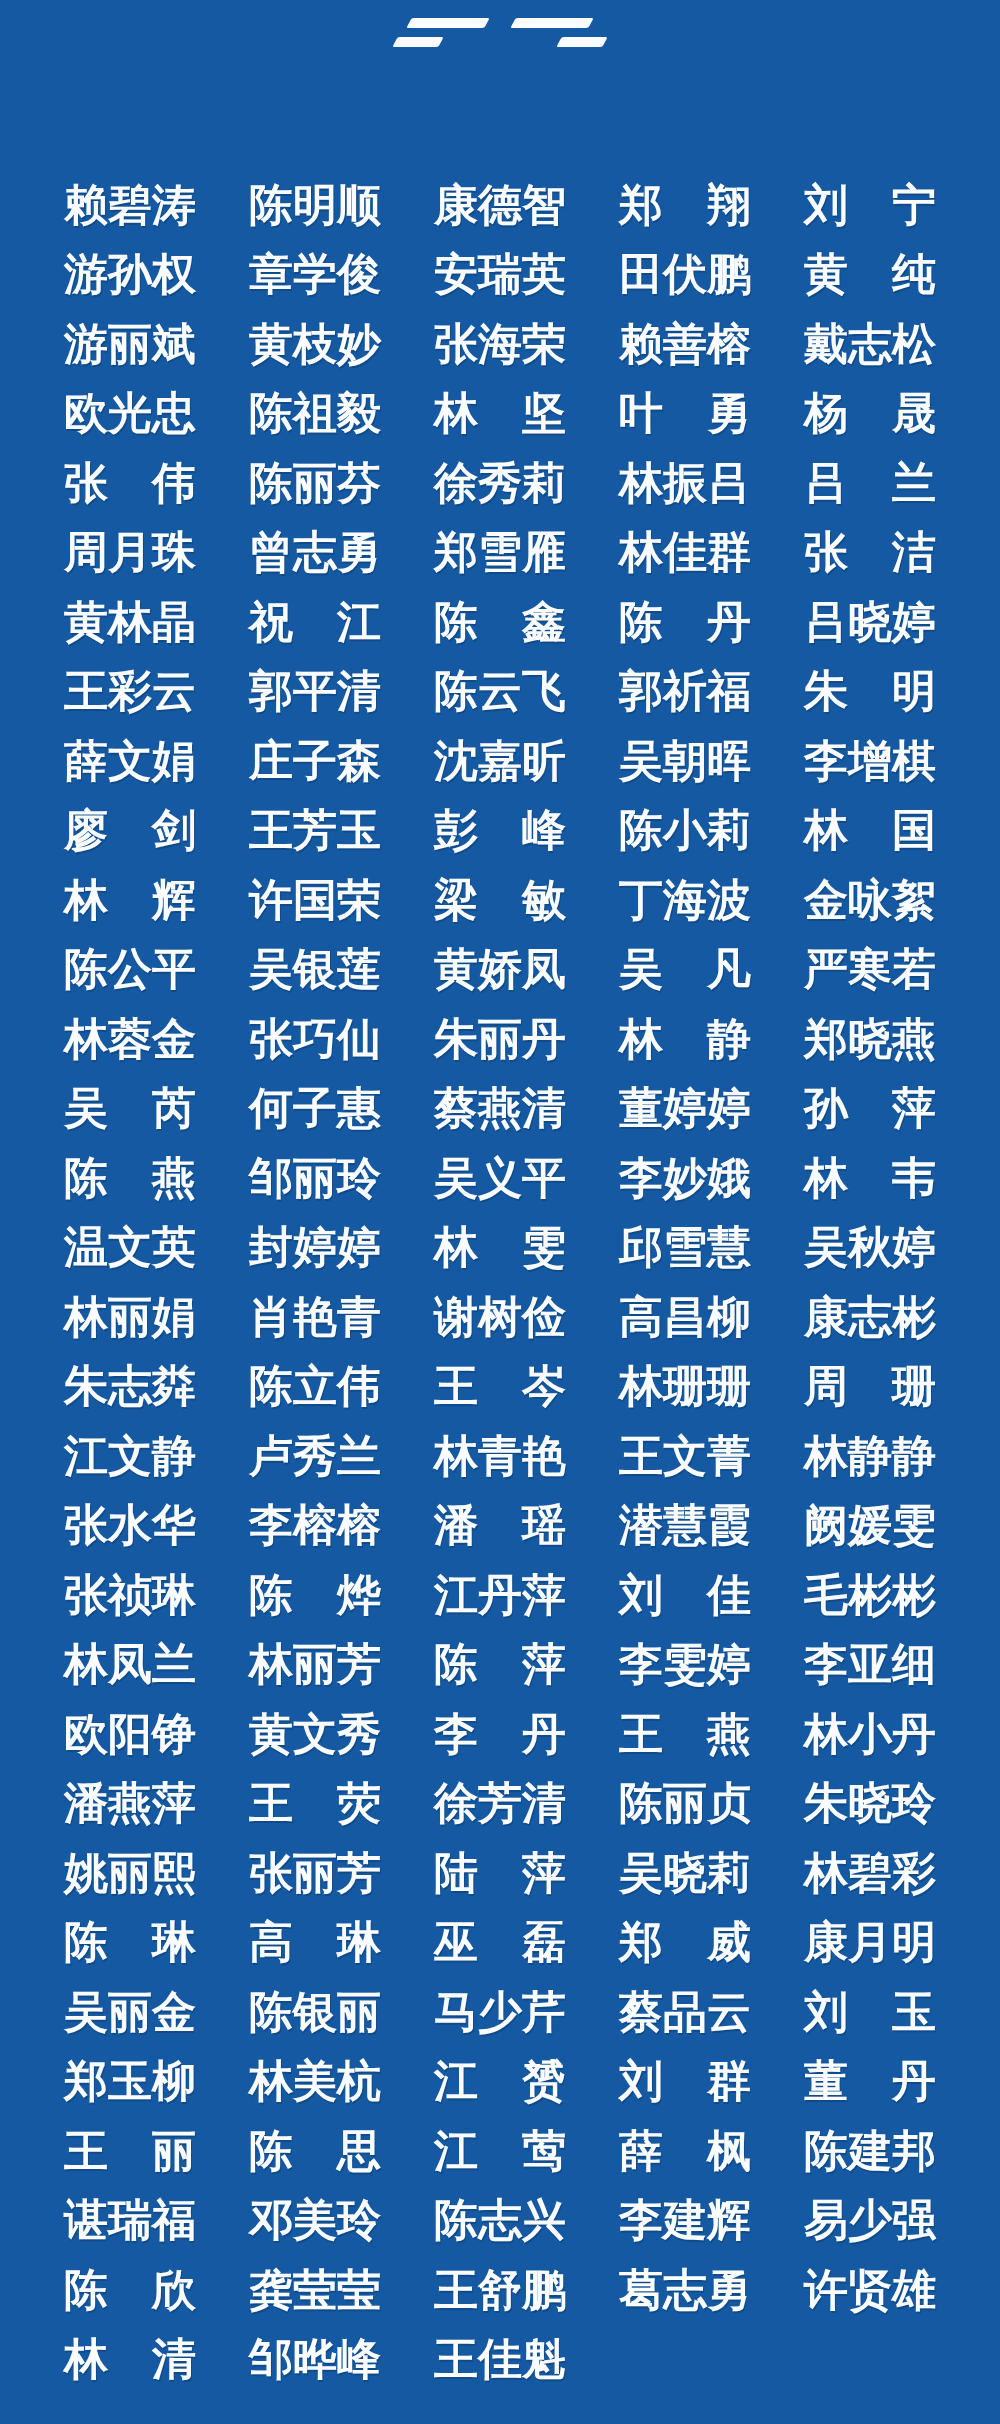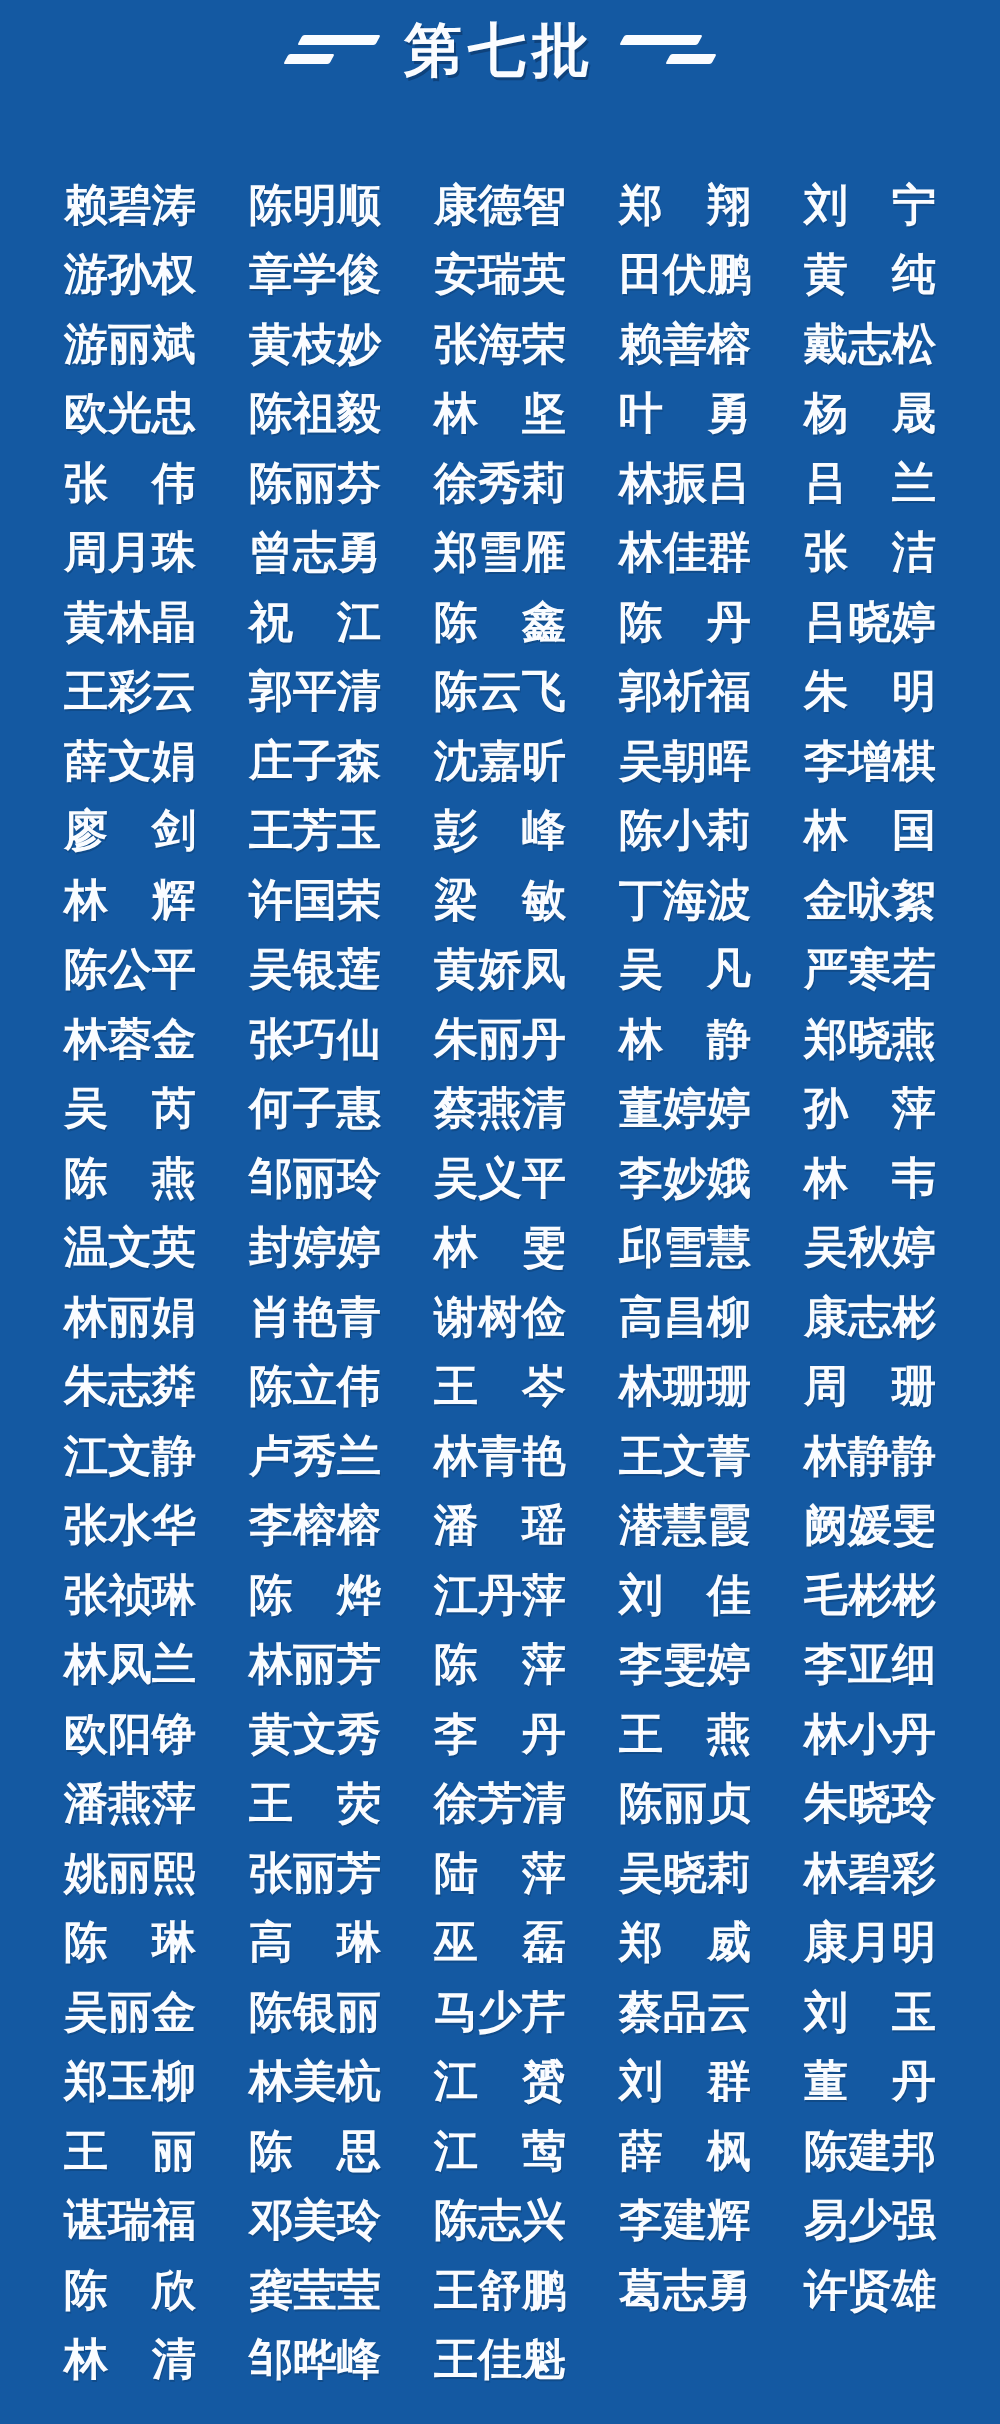--- a/index.html
+++ b/index.html
@@ -69,21 +69,20 @@
   .cell span{display:inline-block;}
 </style>
 </head>
 <body>
 
 <header class="title-wrap">
   <div class="dash-group left">
     <div class="dash long"></div>
     <div class="dash short"></div>
   </div>
-  <h1 class="page-title">第七批</h1>
   <div class="dash-group right">
     <div class="dash long"></div>
     <div class="dash short"></div>
   </div>
 </header>
 
 <main class="names-grid">
     <div class="cell">
       <span>赖</span>
       <span>碧</span>

